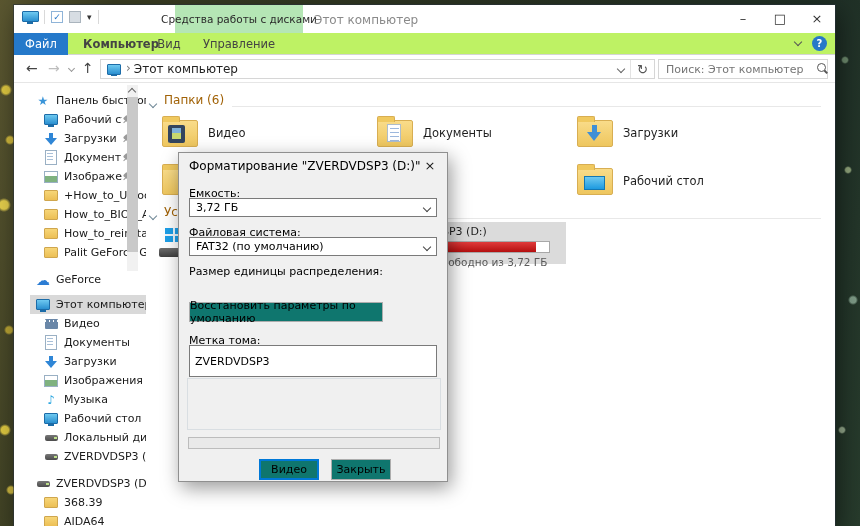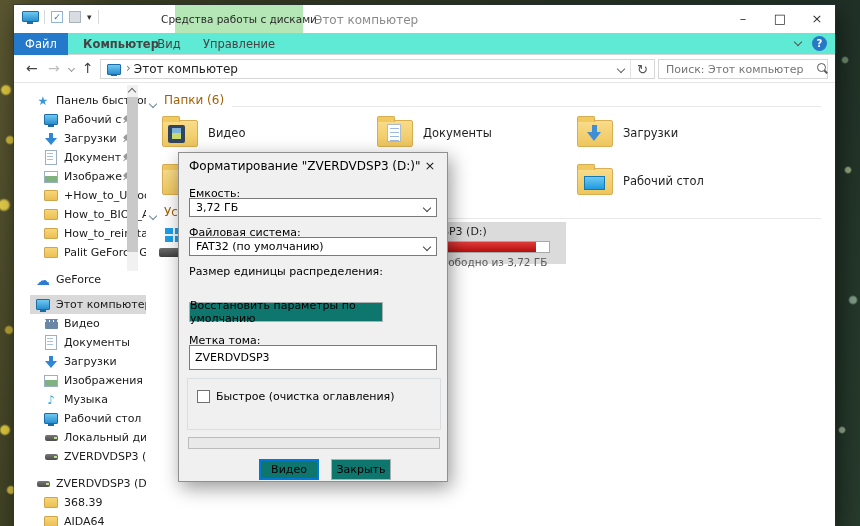--- a/index.html
+++ b/index.html
@@ -26,21 +26,21 @@
   .qat { position:absolute; left:8px; top:5px; display:flex; align-items:center; gap:6px; }
   .sep { width:1px; height:14px; background:#d9d9d9; }
   .ctx-tab { position:absolute; left:161px; top:0; width:128px; height:28px;
     background:#b5e6b5; color:#2a2a2a; font-size:10.5px; display:flex;
     align-items:center; justify-content:center; white-space:nowrap; }
   .win-title { position:absolute; left:300px; top:8px; font-size:12px; color:#8a8a8a; white-space:nowrap; }
   .winbtn { position:absolute; top:0; width:34px; height:26px; display:flex; align-items:center;
     justify-content:center; font-size:13px; color:#333; cursor:default; }
   
   .ribbonrow { position:absolute; left:0; top:28px; width:100%; height:22px;
-    background:#5eead4; border-bottom:1px solid #d5d5d5; font-size:11.5px; }
+    background:#bef264; border-bottom:1px solid #d5d5d5; font-size:11.5px; }
   .rtab { position:absolute; top:0; height:22px; display:flex; align-items:center;
     justify-content:center; color:#444; }
   .rtab.file { left:0; width:54px; background:#2579ca; color:#fff; }
   .help-circle { position:absolute; right:8px; top:3px; width:15px; height:15px; border-radius:50%;
     background:#2878c8; color:#fff; font-size:10px; font-weight:bold; display:flex;
     align-items:center; justify-content:center; }
   
   .addrrow { position:absolute; left:0; top:50px; width:100%; height:28px;
     background:#fff; border-bottom:1px solid #e6e6e6; }
   .navic { position:absolute; top:5px; font-size:14px; color:#444; }
@@ -160,21 +160,21 @@
   .dlg-title .ttl { margin-left:10px; font-size:12px; }
   .dlg-x { position:absolute; right:0; top:0; width:34px; height:24px; display:flex;
     align-items:center; justify-content:center; font-size:13px; color:#1a1a1a; }
   .dl { position:absolute; left:10px; }
   .combo { position:absolute; left:10px; width:248px; height:19px; background:#fff;
     border:1px solid #7a7a7a; display:flex; align-items:center; padding:0 6px; }
   .combo .chev { margin-left:auto; border-color:#444; }
   .btn { position:absolute; background:#0f766e; border:1px solid #adadad; font-size:11px;
     display:flex; align-items:center; justify-content:center; color:#000; }
   .btn.def { border:2px solid #0078d7; }
-  .dlg input.txt { position:absolute; left:10px; width:248px; height:25px; border:1px solid #7a7a7a;
+  .dlg input.txt { position:absolute; left:10px; width:248px; height:32px; border:1px solid #7a7a7a;
     font-size:11px; font-family:inherit; padding:0 5px; outline:none; color:#000; background:#fff; }
   .groupbox { position:absolute; left:8px; top:225px; width:254px; height:52px;
     border:1px solid #d9dee2; }
   .groupbox .legend { position:absolute; left:8px; top:-7px; background:#f0f0f0; padding:0 3px; }
   .cbrow { position:absolute; left:9px; top:11px; display:flex; align-items:center; }
   .cb { width:13px; height:13px; background:#fff; border:1px solid #707070; margin-right:6px; }
   .progress { position:absolute; left:9px; top:284px; width:252px; height:12px;
     border:1px solid #bcbcbc; background:#e9e9e9; }
 </style>
 </head>
@@ -404,24 +404,20 @@
     </div>
 
     <div class="dl" style="top:112px;">Размер единицы распределения:</div>
 
     <div class="btn" style="left:10px;top:149px;width:194px;height:20px;">Восстановить параметры по умолчанию</div>
 
     <div class="dl" style="top:181px;">Метка тома:</div>
     <input class="txt" style="top: 192px;" value="ZVERDVDSP3">
 
     <div class="groupbox">
-      <div class="cbrow">
-        <span class="cb"></span>
-        <span>Быстрое (очистка оглавления)</span>
-      </div>
     </div>
 
     <div class="progress"></div>
 
     <div class="btn def" style="left:80px;top:306px;width:60px;height:21px;">Видео</div>
     <div class="btn" style="left:152px;top:306px;width:60px;height:21px;">Закрыть</div>
   </div>
 </div>
 
 </body></html>

